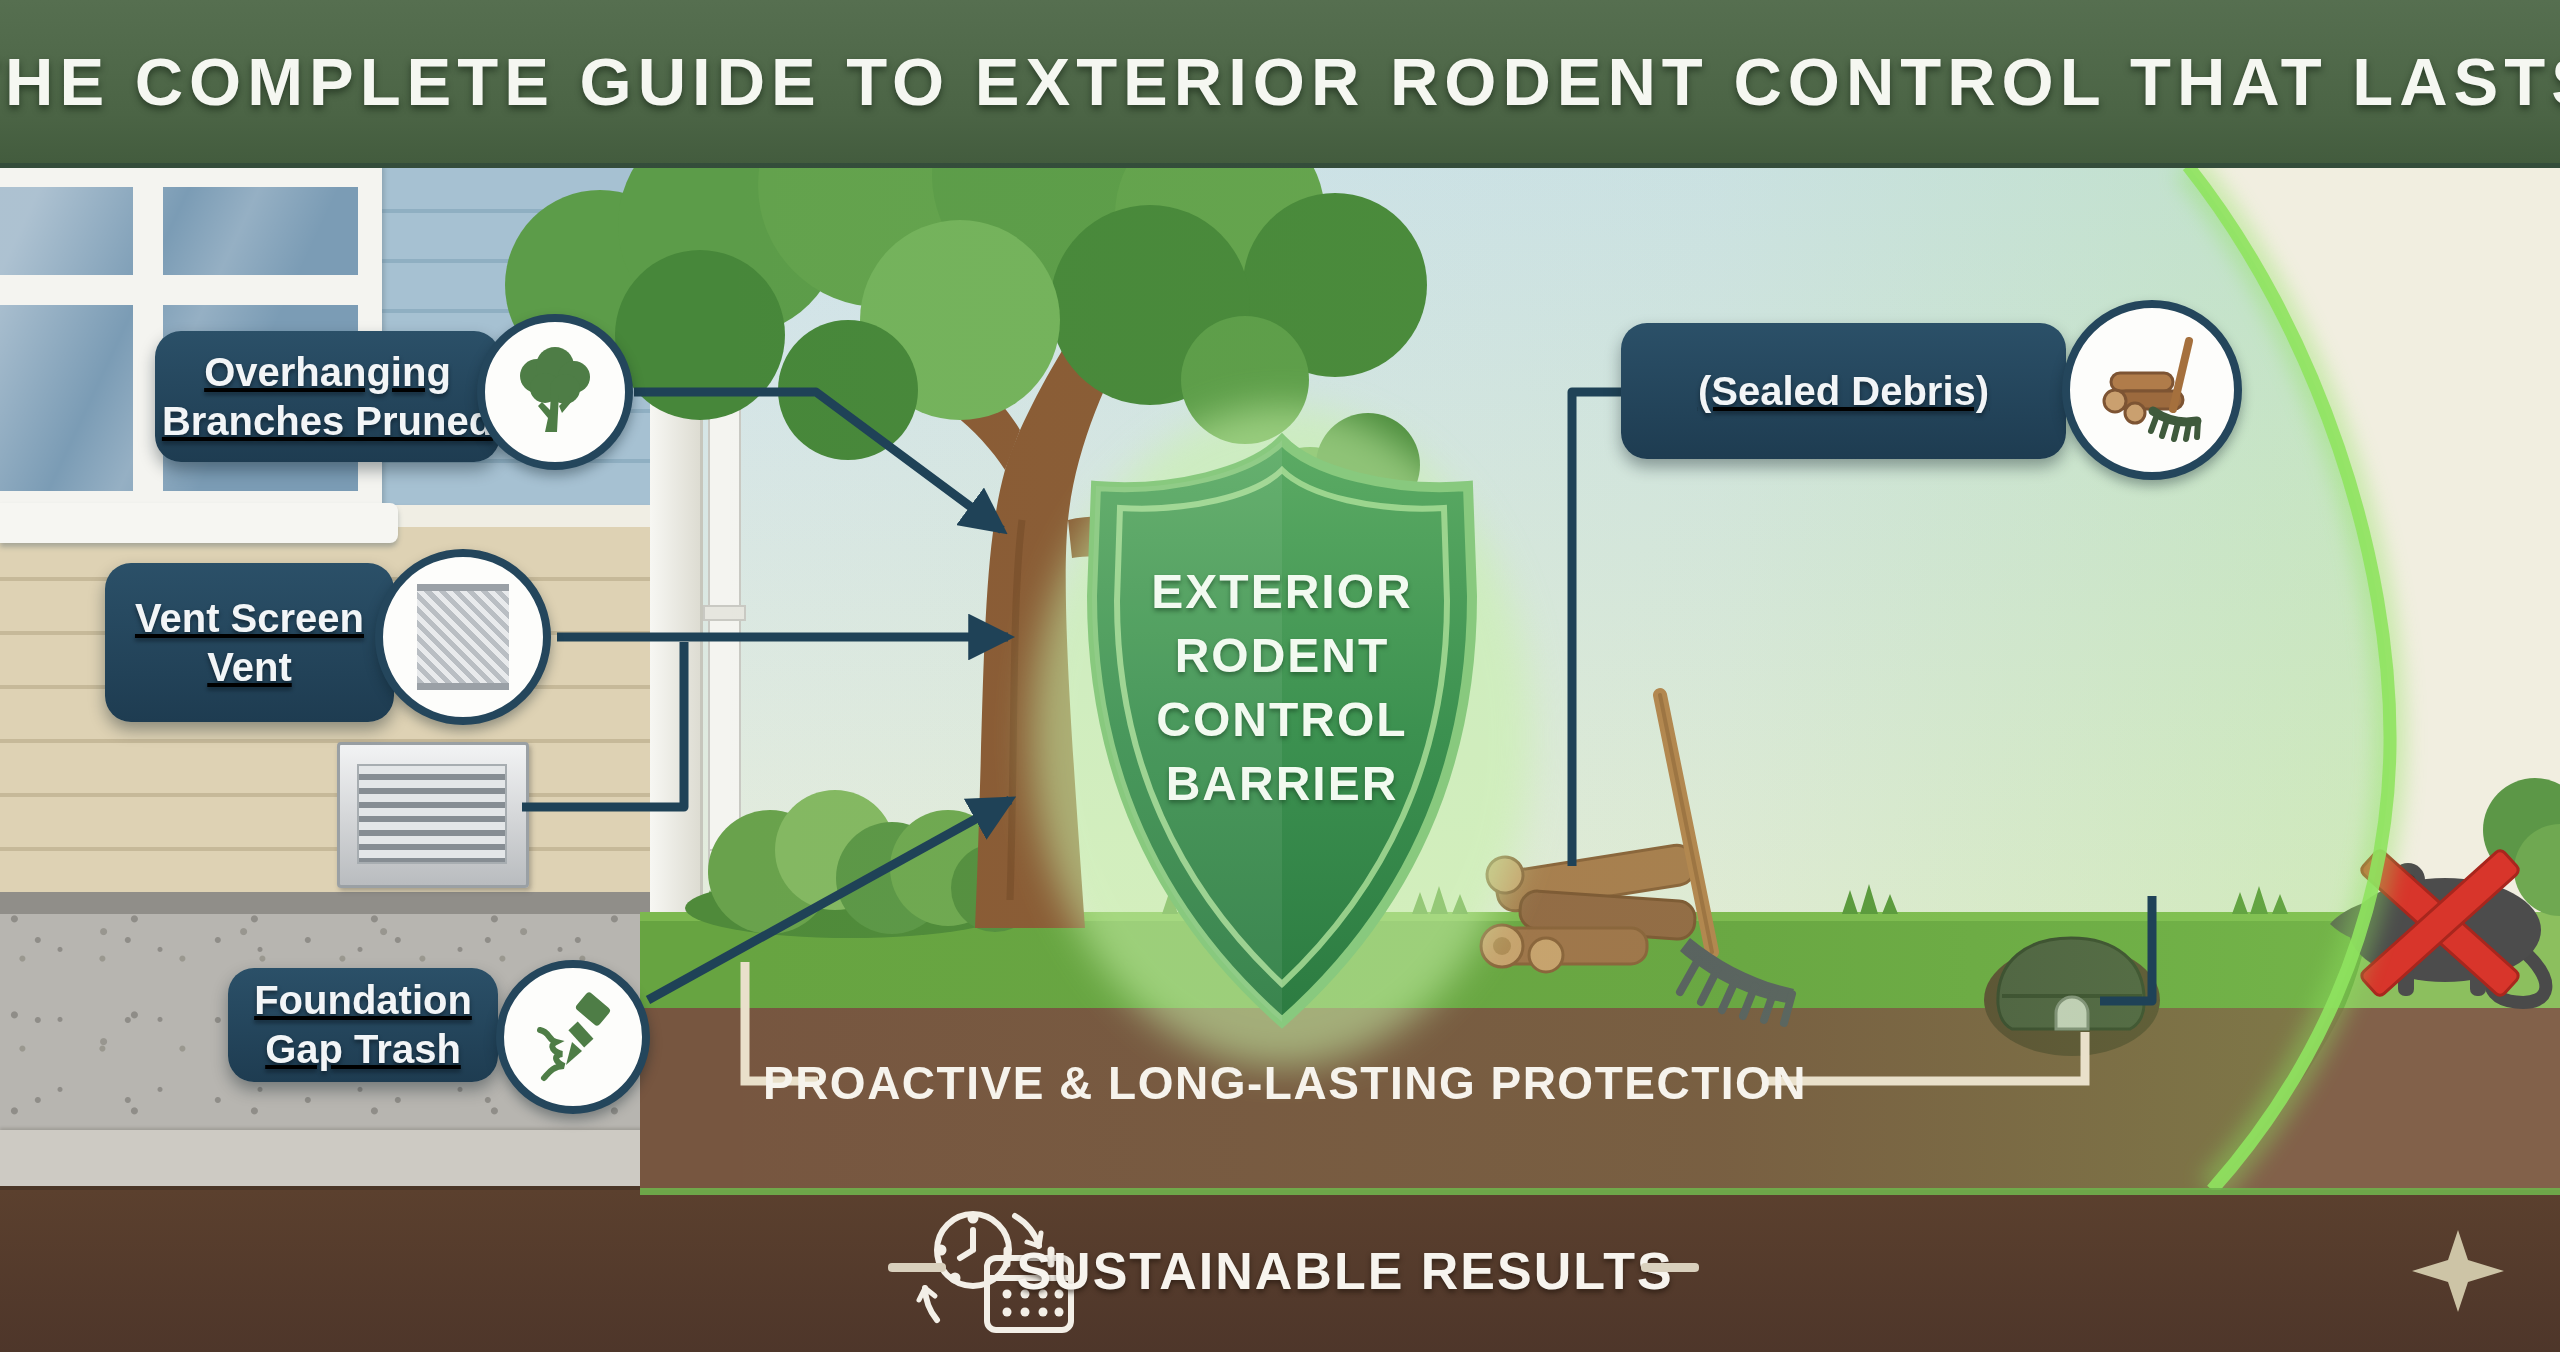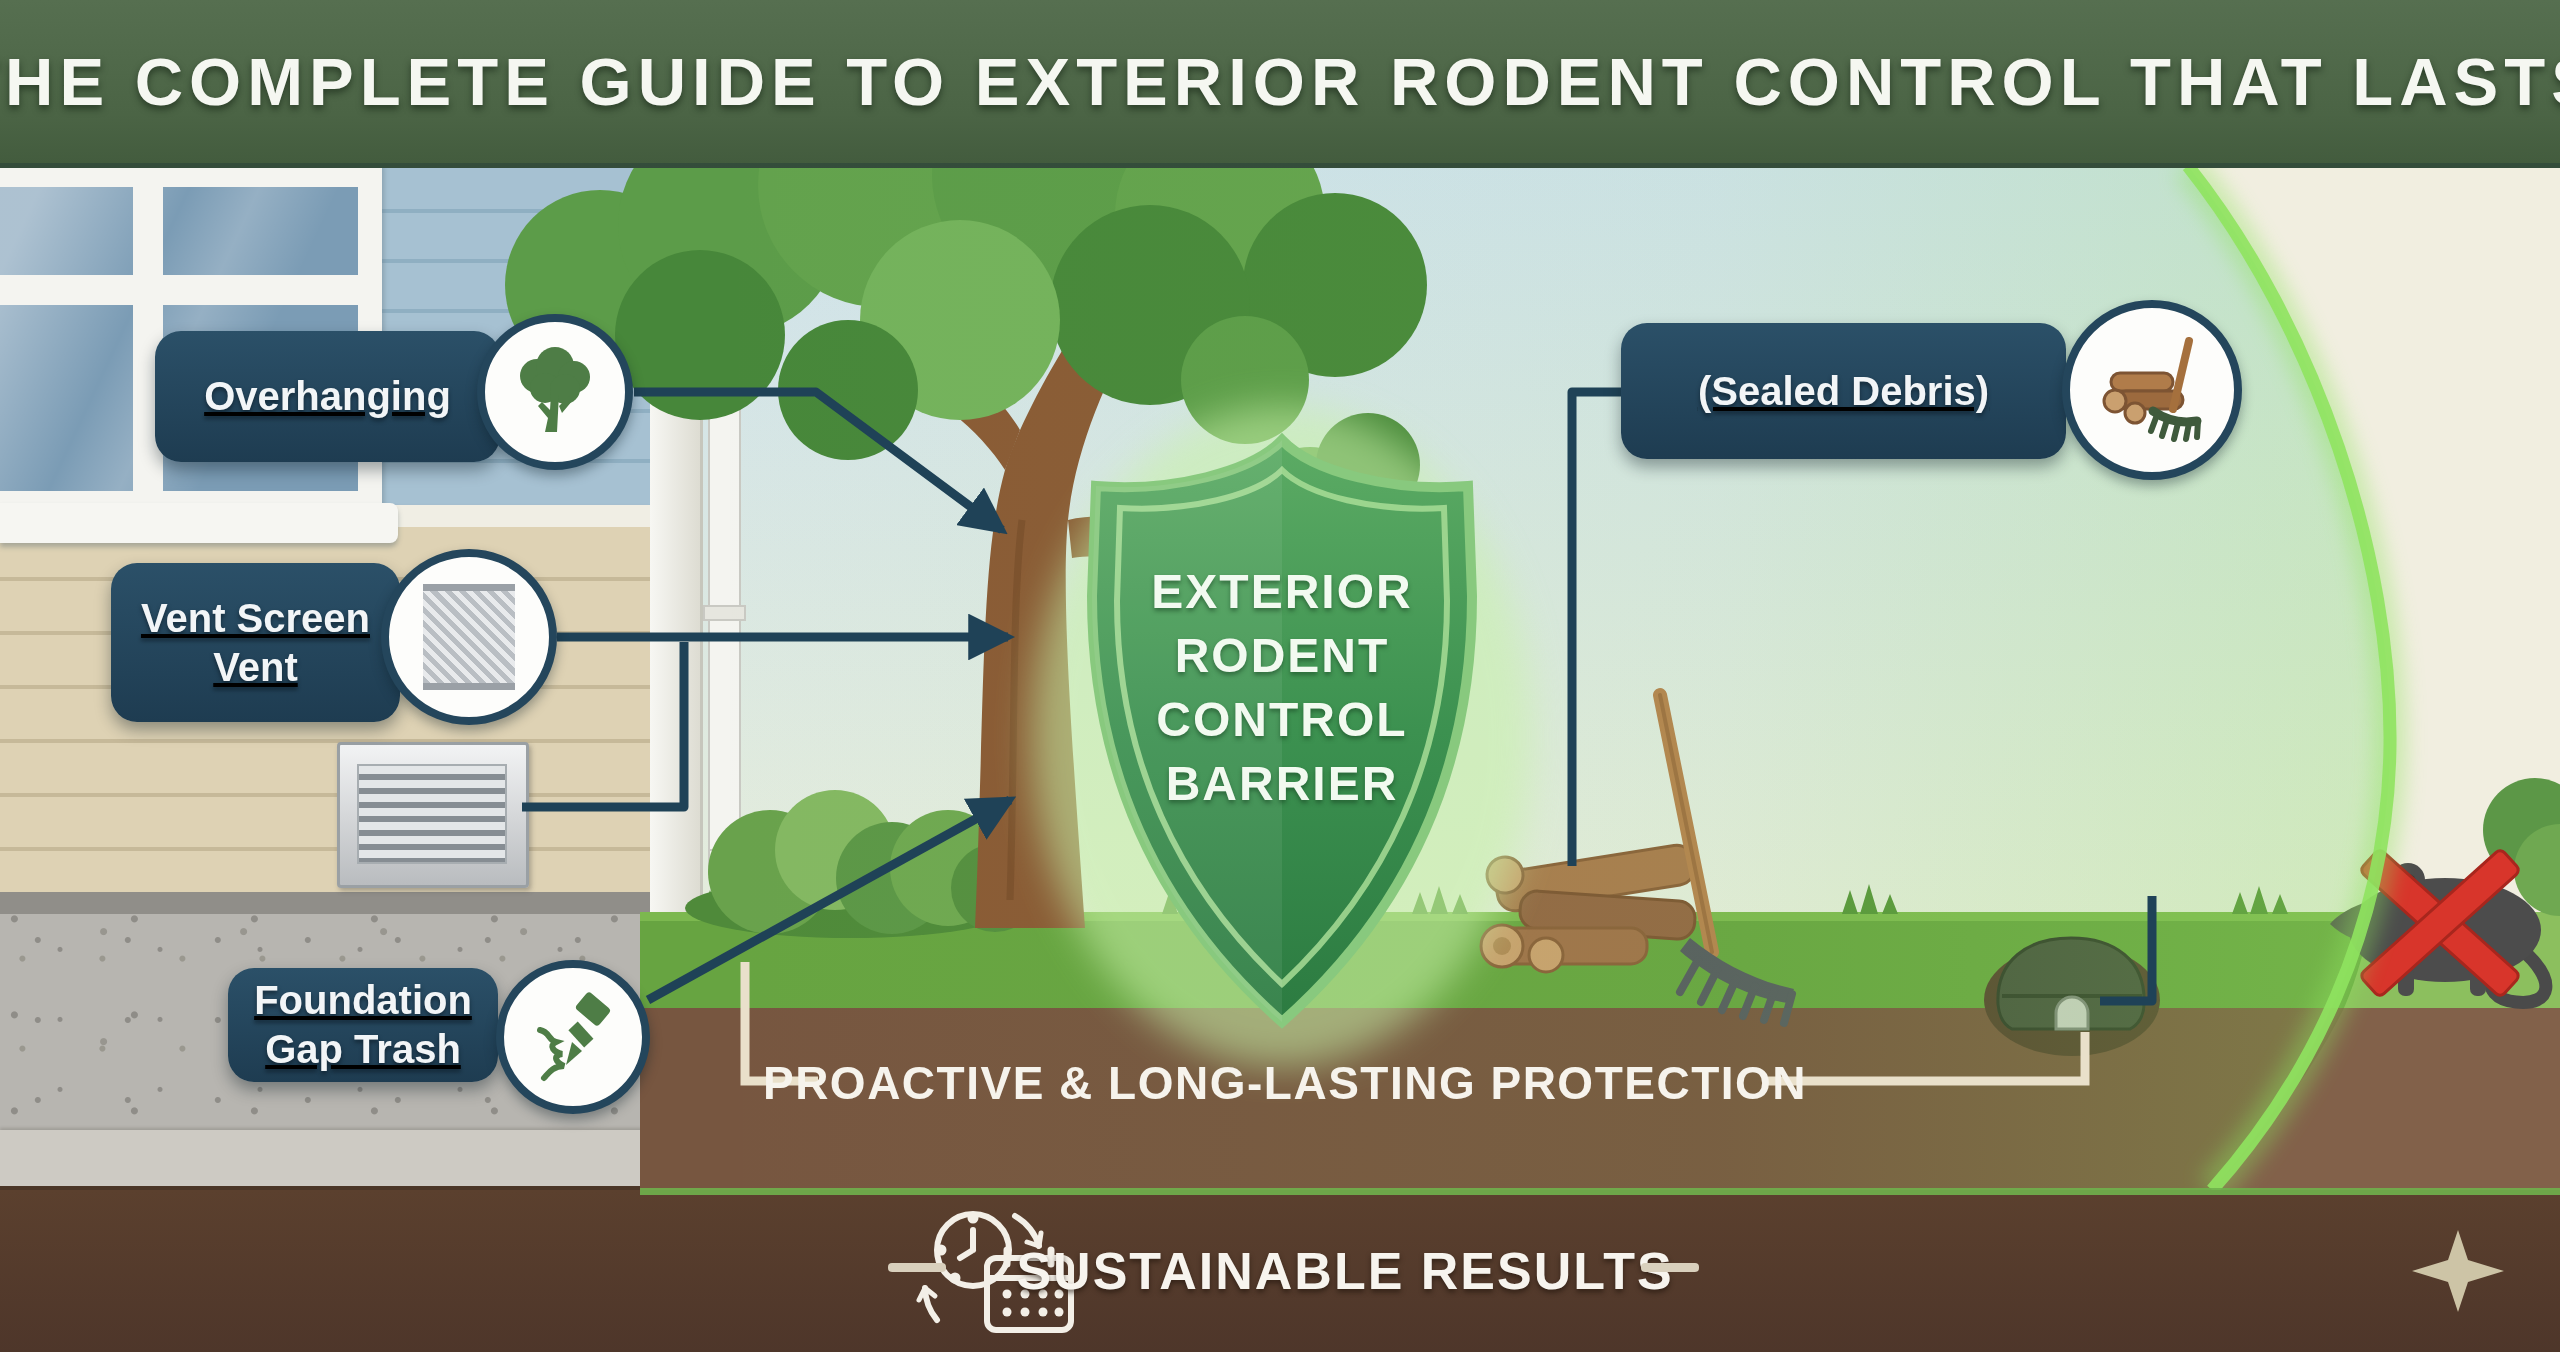--- a/index.html
+++ b/index.html
@@ -291,36 +291,37 @@
   <div class="abs bar-dash" style="left:888px"></div>
   <div class="abs bar-dash" style="left:1641px"></div>
 
   <div id="header" class="abs">
     <h1>THE COMPLETE GUIDE TO EXTERIOR RODENT CONTROL THAT LASTS</h1>
   </div>
 
   <div class="abs callout" style="left:155px;top:331px;width:345px;height:131px">
     <div class="cobox">
       <div class="t">Overhanging</div>
+      <div class="t">Branches Pruned</div>
     </div>
     <div class="badge" style="left:322px;top:-17px;width:140px;height:140px">
       <svg width="96" height="96" viewBox="0 0 96 96">
         <g fill="#4e7d46">
           <circle cx="30" cy="32" r="17"></circle>
             <circle cx="48" cy="22" r="19"></circle>
             <circle cx="67" cy="33" r="16"></circle>
           <circle cx="38" cy="44" r="15"></circle>
             <circle cx="58" cy="45" r="15"></circle>
           <path d="M44,50 h8 l-2,38 h-12 l3,-14 l-10,-12 l4,-4 l8,8 z M52,62 l10,-10 l4,4 l-11,13 z"></path>
         </g>
       </svg>
     </div>
   </div>
 
-  <div class="abs callout" style="left:111px;top:563px;width:289px;height:159px">
+  <div class="abs callout" style="left:105px;top:563px;width:289px;height:159px">
     <div class="cobox">
       <div class="t">Vent Screen</div>
       <div class="t">Vent</div>
     </div>
     <div class="badge" style="left:270px;top:-14px;width:160px;height:160px">
       <div style="width:92px;height:92px;border-top:7px solid #9aa0a6;border-bottom:7px solid #9aa0a6;background:
         repeating-linear-gradient(45deg,#b9bec3 0 5px,#e8eaec 5px 10px),
         repeating-linear-gradient(-45deg,rgba(130,136,142,.55) 0 5px,rgba(255,255,255,0) 5px 10px);"></div>
     </div>
   </div>

